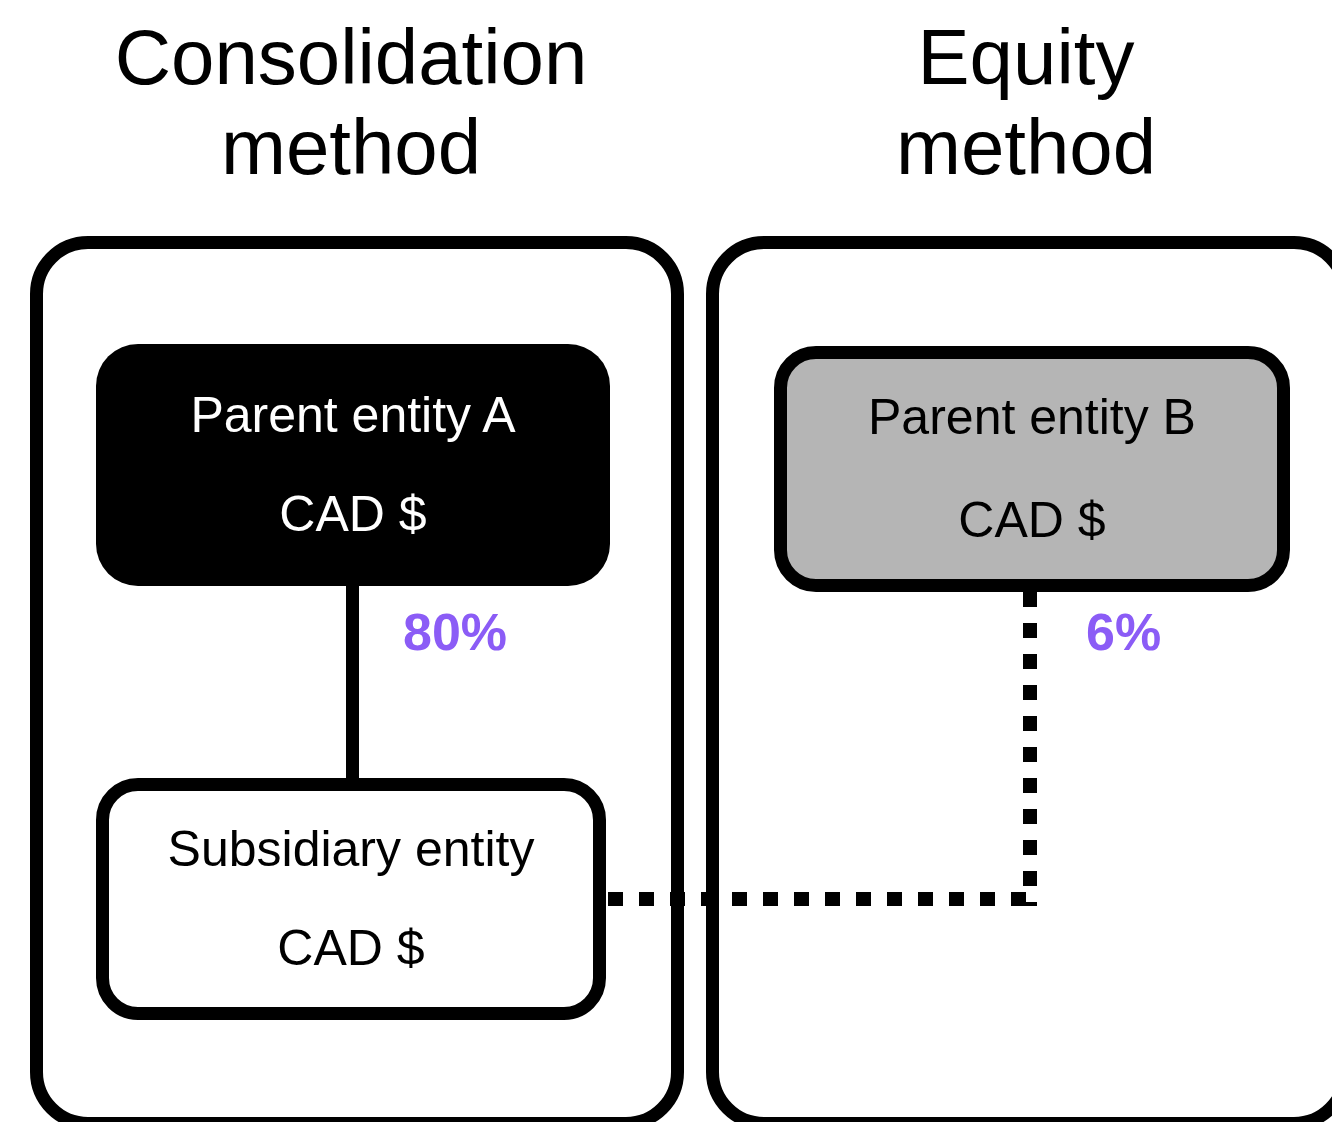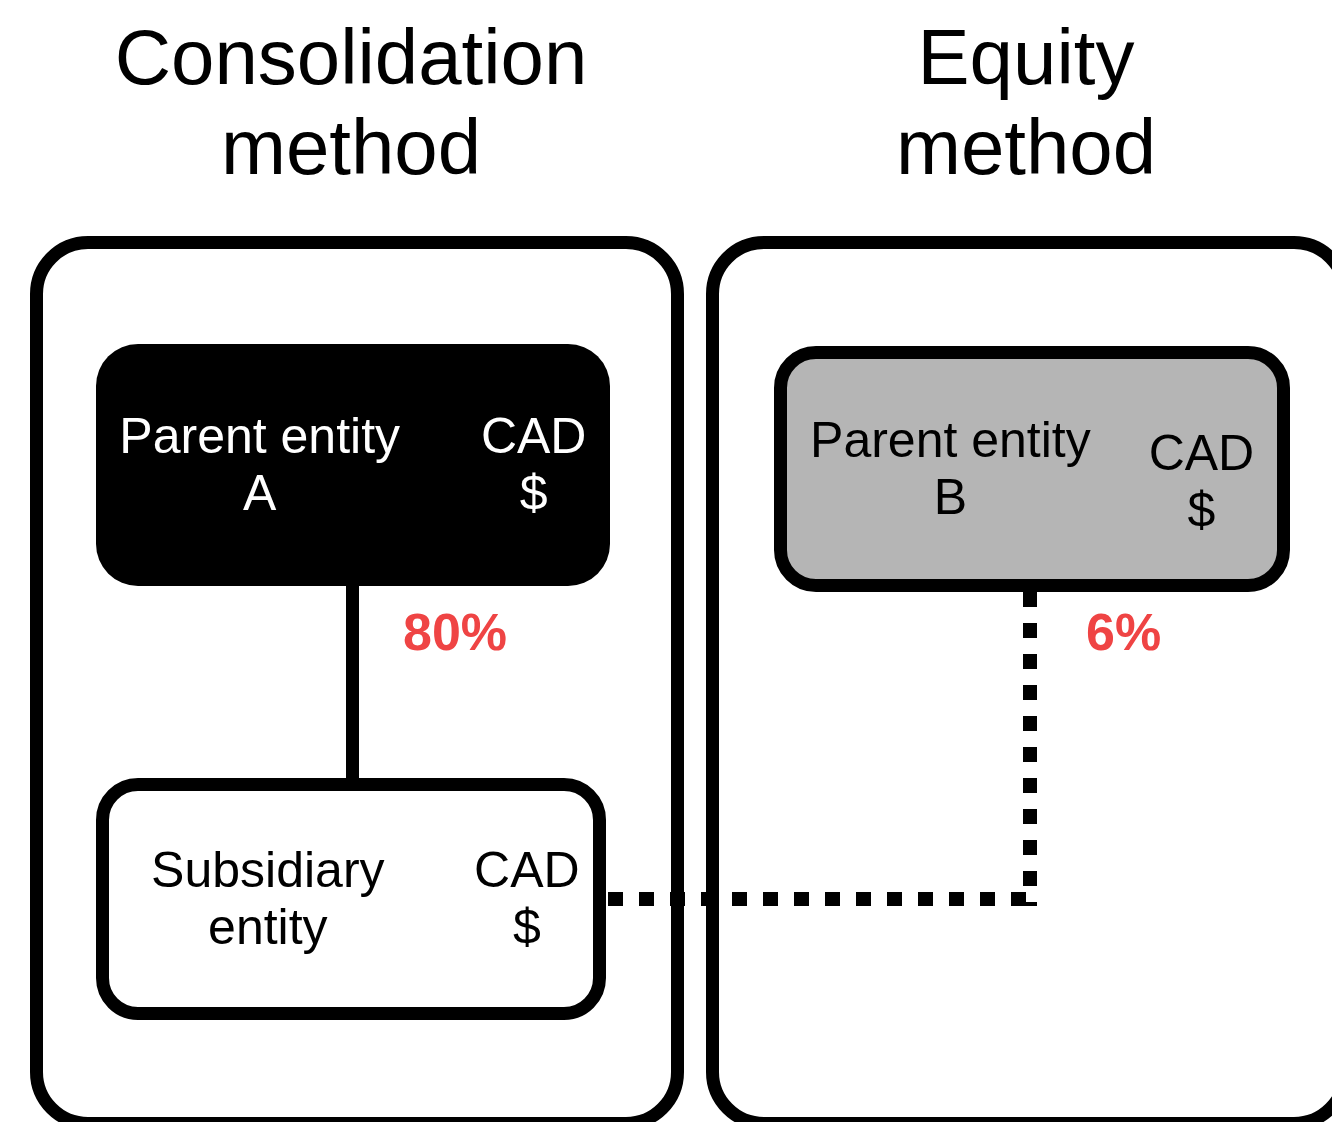--- a/index.html
+++ b/index.html
@@ -33,20 +33,21 @@
     border-radius: 58px;
     background: transparent;
   }
   .panel.left  { left: 14px;  width: 654px; }
   .panel.right { left: 690px; width: 646px; }
 
   .entity-box {
     position: absolute;
     border-radius: 42px;
     display: flex;
+    flex-direction: column;
     align-items: center;
     justify-content: center;
     text-align: center;
     font-size: 50px;
     line-height: 1.14;
   }
   .parent-a {
     left: 80px; top: 328px; width: 514px; height: 242px;
     background: #000000; color: #ffffff;
     gap: 34px;
@@ -84,21 +85,21 @@
     width: 430px; height: 14px;
     background-image: repeating-linear-gradient(
       to right, #000000 0px, #000000 15px, transparent 15px, transparent 31px);
   }
 
   .pct-label {
     position: absolute;
     top: 590px;
     font-size: 52px;
     font-weight: bold;
-    color: #ef4444;
+    color: #8b5cf6;
     line-height: 1;
   }
   .pct-label.p80 { left: 387px; }
   .pct-label.p20 { left: 1070px; }
 </style>
 </head>
 <body>
 
 <div class="canvas">
 

